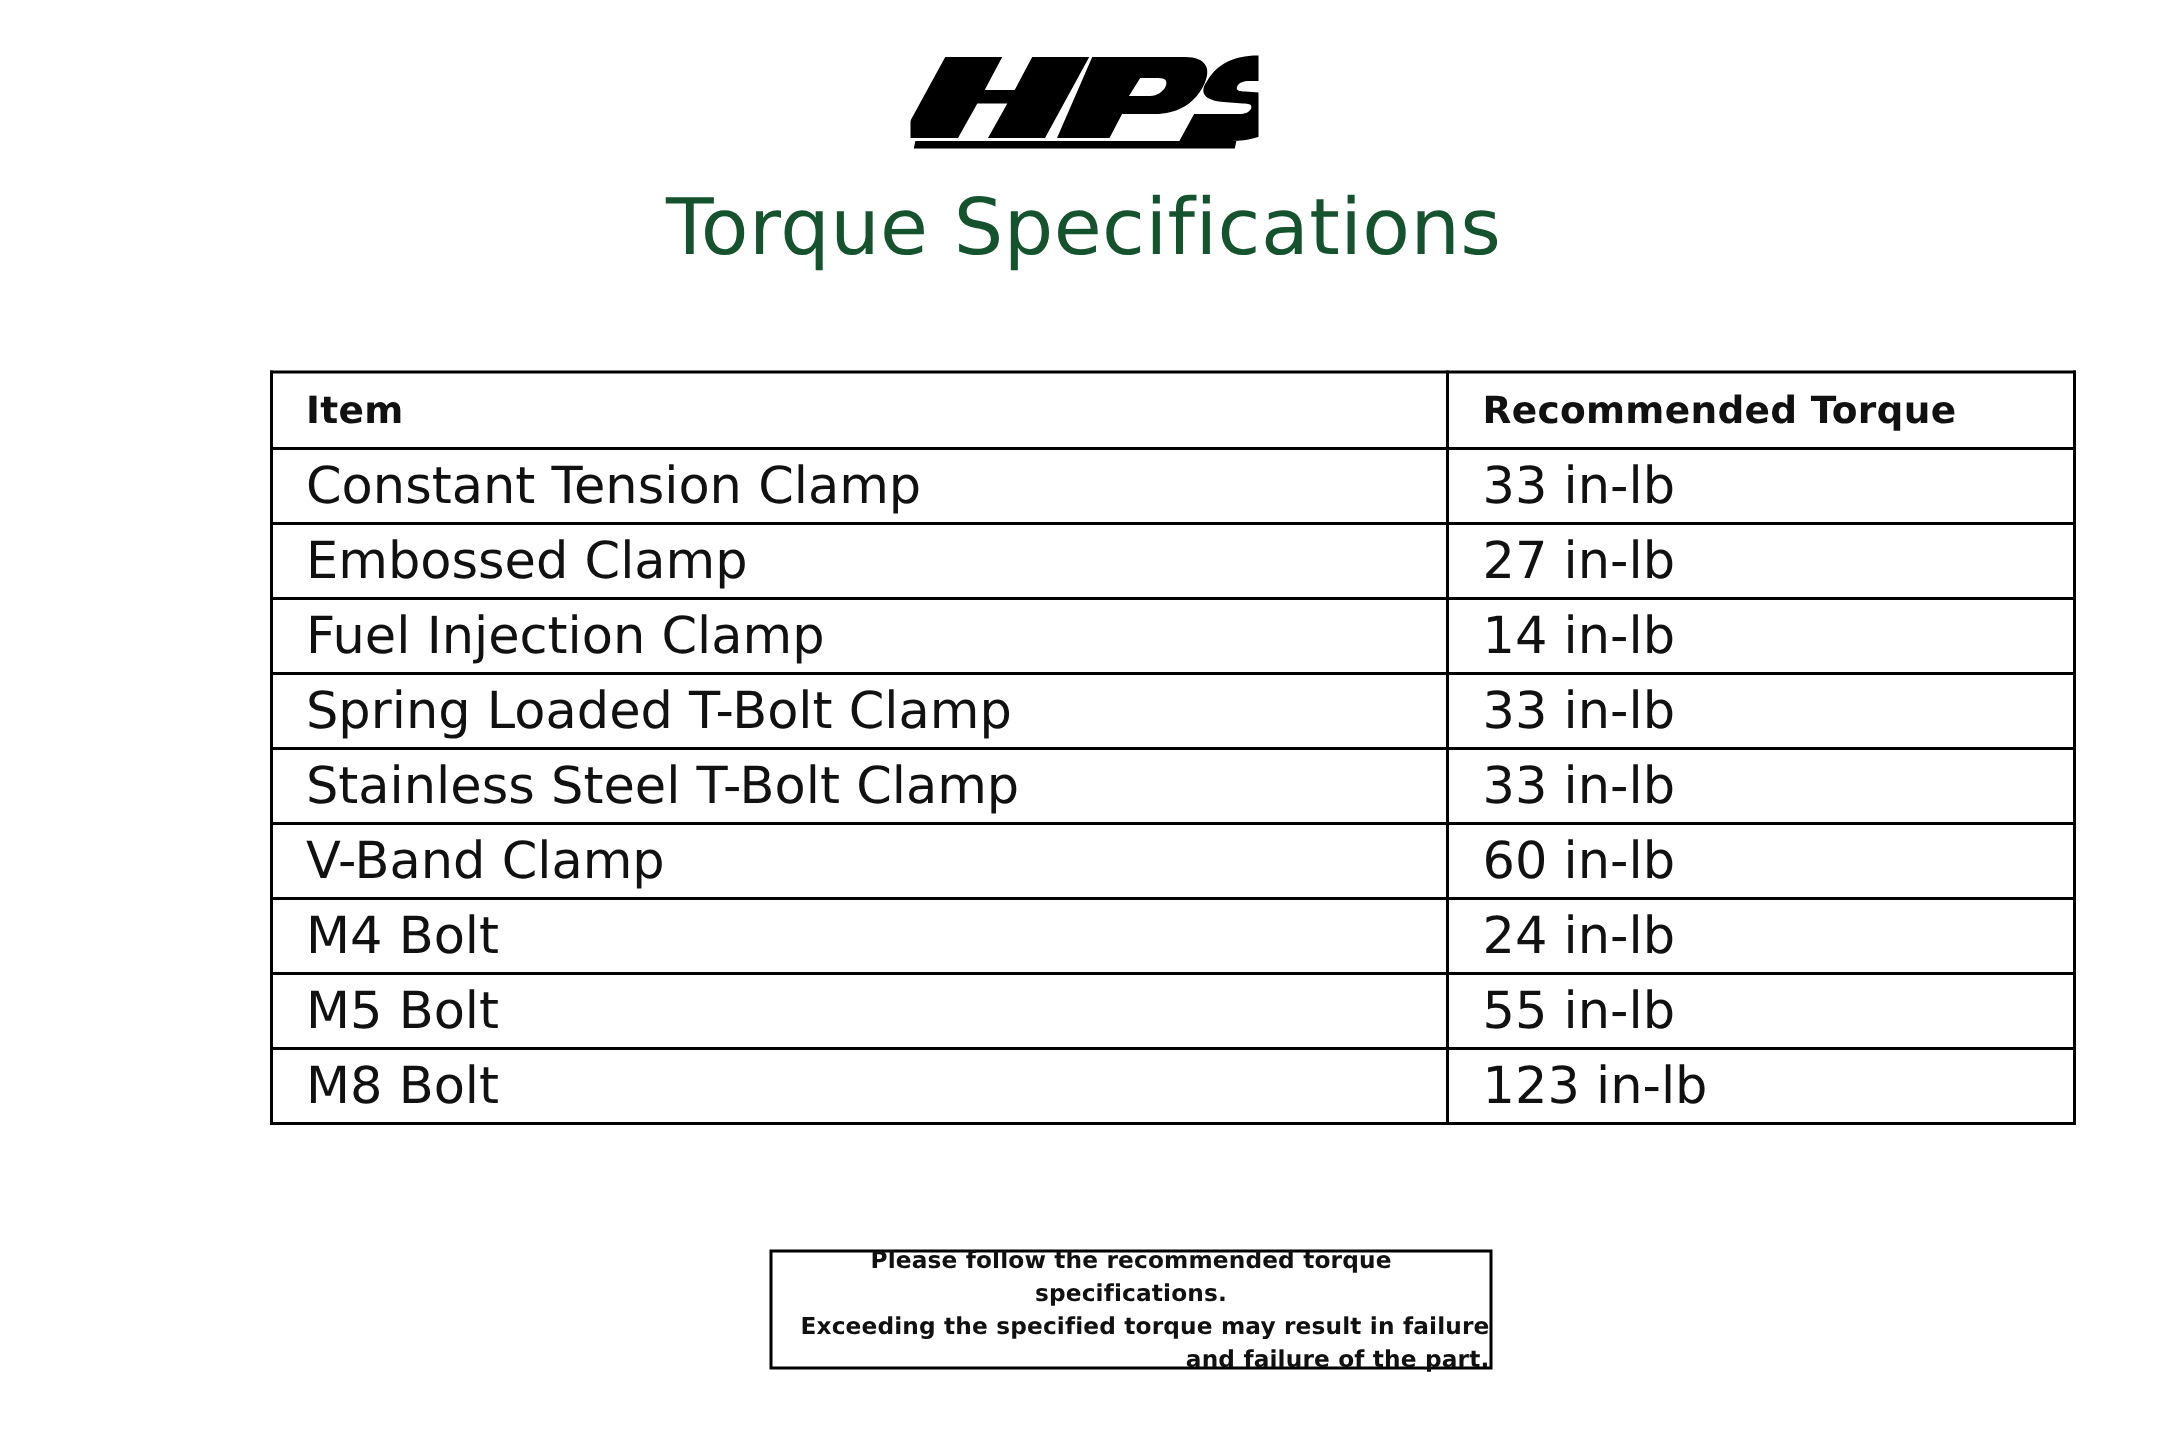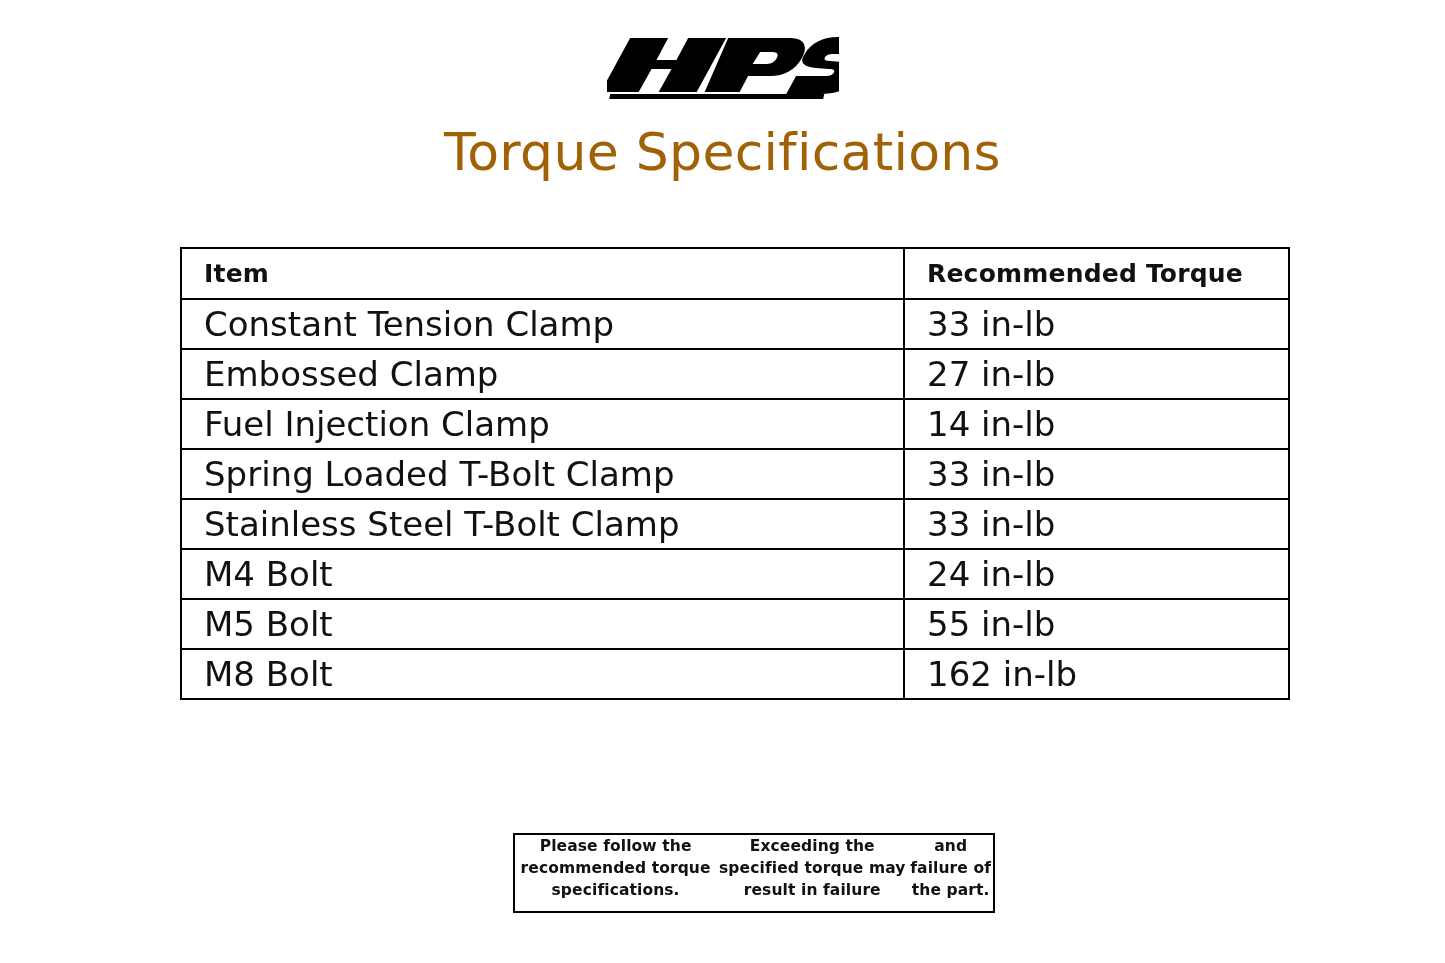--- a/index.html
+++ b/index.html
@@ -41,29 +41,29 @@
   .title {
     position: absolute;
     top: 126px;
     left: 0;
     width: 1445px;
     text-align: center;
     font-size: 52px;
     font-weight: 400;
     letter-spacing: 0.3px;
     line-height: 1;
-    color: #a16207;
+    color: #14532d;
   }
 
   
   .table-wrap {
     position: absolute;
     top: 247px;
     left: 180px;
-    width: 1108px;
+    width: 1204px;
   }
   table.spec {
     border-collapse: collapse;
     width: 100%;
     table-layout: fixed;
   }
   table.spec th,
   table.spec td {
     border: 2.5px solid #000000;
     text-align: left;
@@ -88,21 +88,22 @@
   
   .note-box {
     position: absolute;
     left: 513px;
     top: 833px;
     width: 482px;
     height: 80px;
     border: 2.5px solid #000000;
     box-sizing: border-box;
     display: flex;
-    align-items: flex-start;
+    flex-direction: column;
+    align-items: flex-end;
     justify-content: center;
     text-align: center;
   }
   .note-line {
     font-size: 15.5px;
     font-weight: 700;
     line-height: 22px;
     color: #111111;
     letter-spacing: 0.1px;
   }
@@ -156,30 +157,34 @@
         </tr>
         <tr>
           <td>Spring Loaded T-Bolt Clamp</td>
           <td>33 in-lb</td>
         </tr>
         <tr>
           <td>Stainless Steel T-Bolt Clamp</td>
           <td>33 in-lb</td>
         </tr>
         <tr>
+          <td>V-Band Clamp</td>
+          <td>60 in-lb</td>
+        </tr>
+        <tr>
           <td>M4 Bolt</td>
           <td>24 in-lb</td>
         </tr>
         <tr>
           <td>M5 Bolt</td>
           <td>55 in-lb</td>
         </tr>
         <tr>
           <td>M8 Bolt</td>
-          <td>162 in-lb</td>
+          <td>123 in-lb</td>
         </tr>
       </tbody>
     </table>
   </div>
 
   <div class="note-box">
     <div class="note-line">Please follow the recommended torque specifications.</div>
     <div class="note-line">Exceeding the specified torque may result in failure</div>
     <div class="note-line">and failure of the part.</div>
   </div>

